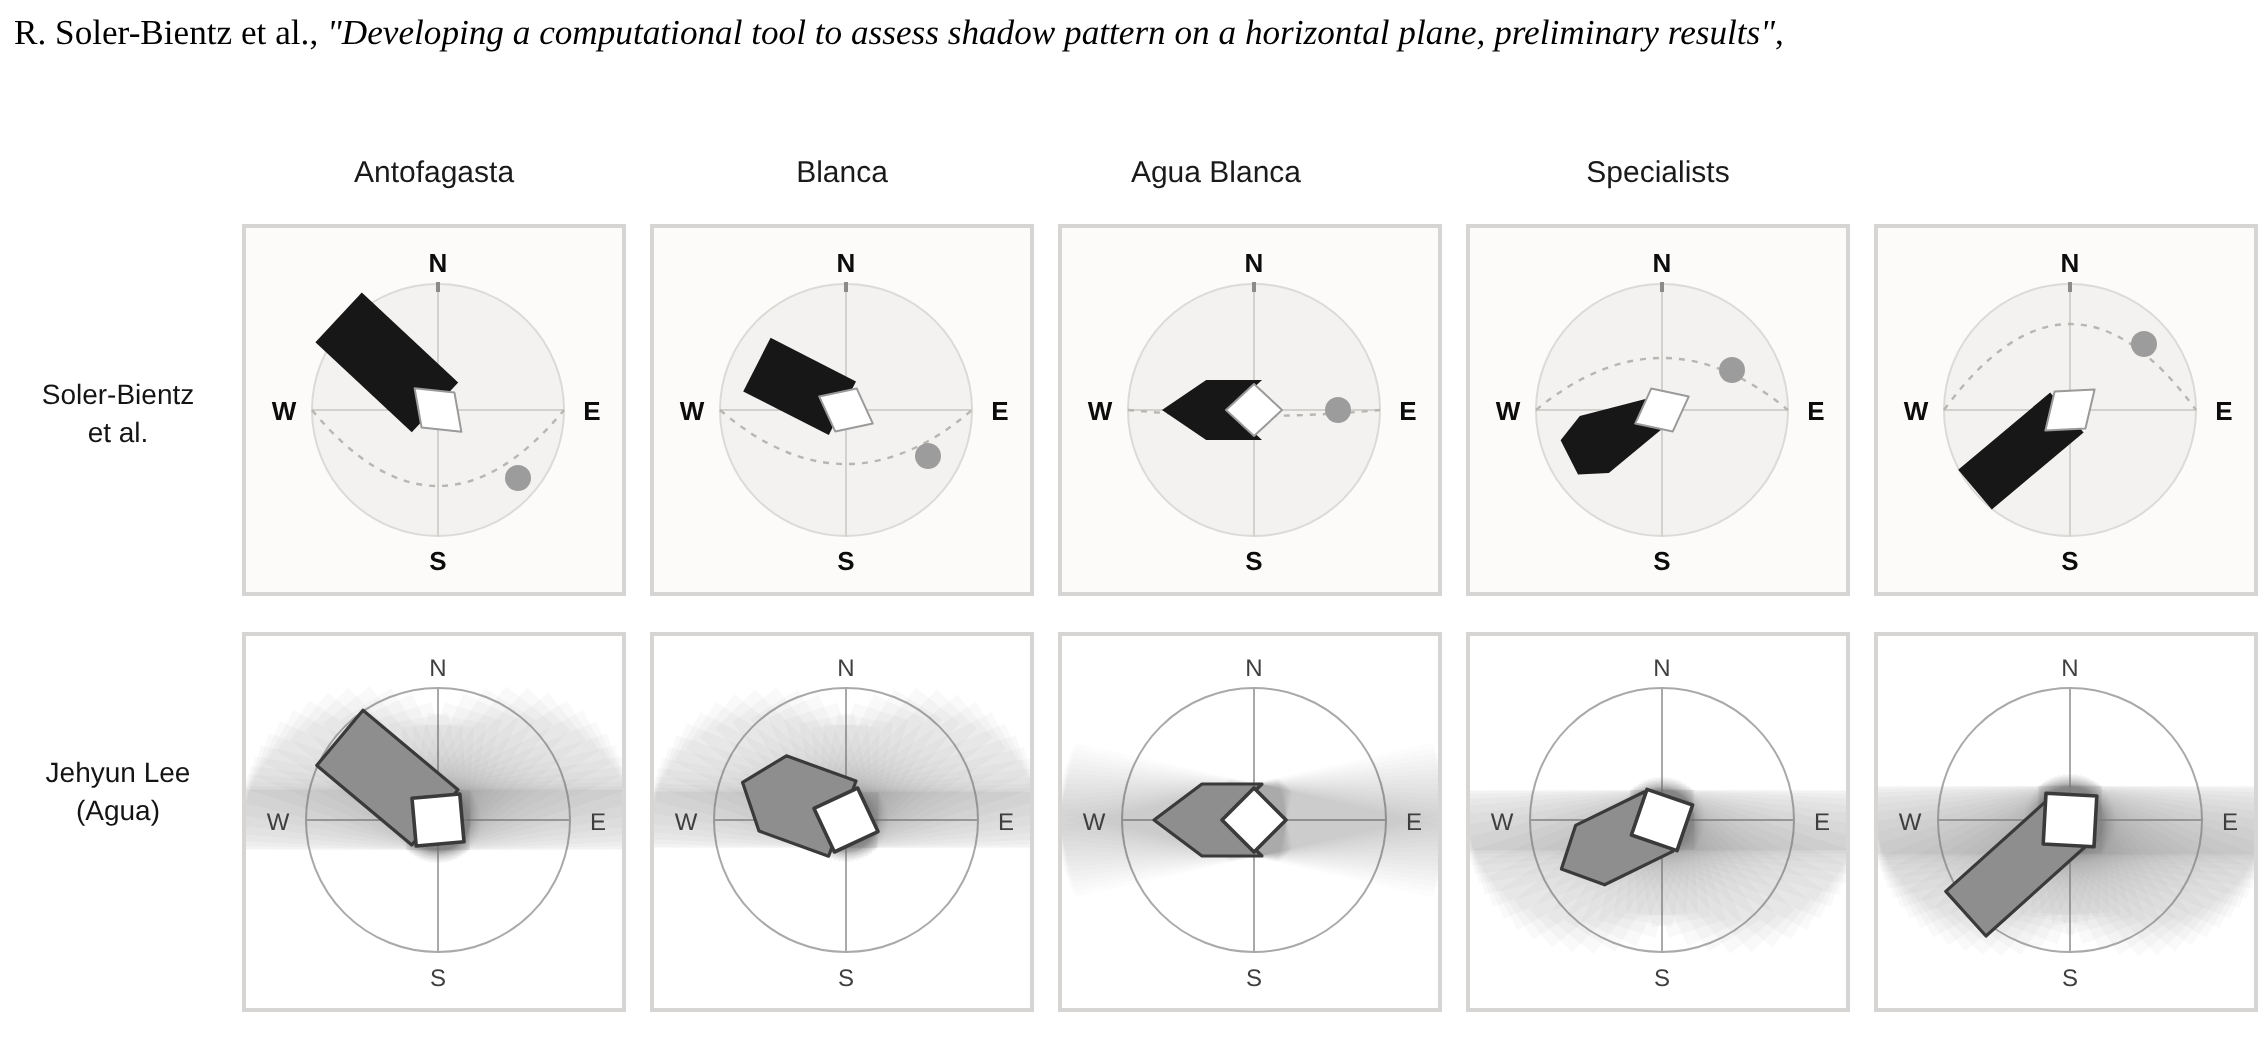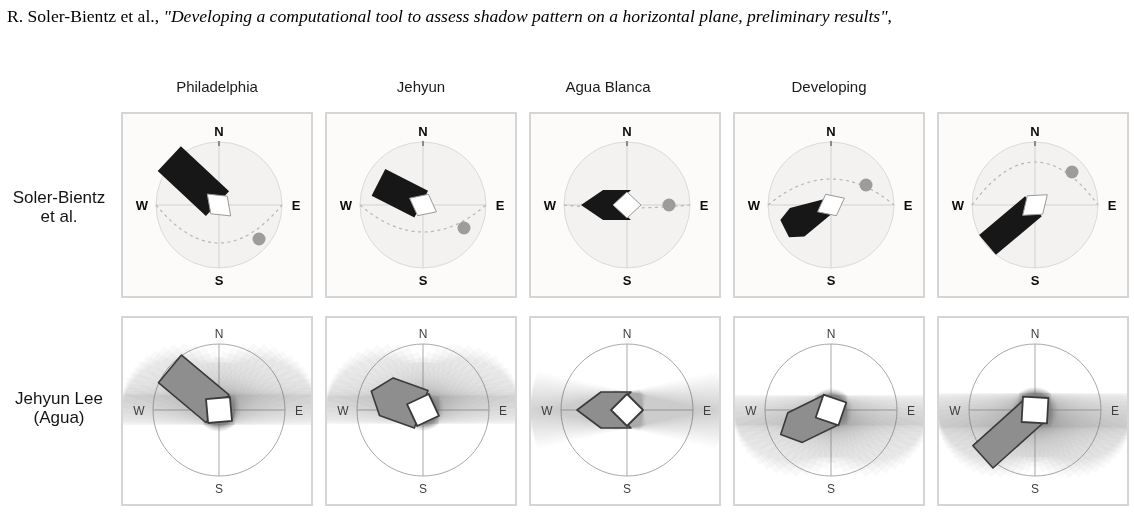--- a/index.html
+++ b/index.html
@@ -4,45 +4,45 @@
 <style>
   html,body{margin:0;padding:0;background:#fff;}
   .page{position:relative;width:1134px;height:531px;background:#ffffff;overflow:hidden;
         font-family:"Liberation Sans",sans-serif;}
   .citation{position:absolute;left:7px;top:4px;width:1122px;
             font-family:"Liberation Serif",serif;font-size:17.6px;line-height:25px;color:#000;}
   .citation .it{font-style:italic;}
   .col-header{position:absolute;top:78px;width:192px;text-align:center;
               font-size:15px;color:#1a1a1a;letter-spacing:0;}
   .row-label{position:absolute;left:0;width:118px;text-align:center;
-             font-size:17px;line-height:19px;color:#141414;}
+             font-size:14px;line-height:19px;color:#141414;}
   .panel{position:absolute;box-sizing:border-box;border:2px solid #d6d5d3;background:#fff;}
   .panel.top{width:192px;height:186px;top:112px;background:#fcfbfa;}
   .panel.bot{width:192px;height:190px;top:316px;background:#ffffff;}
   svg{display:block;}
 </style>
 </head>
 <body>
 
 <div class="page">
 
   <div class="citation">
     <div><span>R. Soler-Bientz et al., </span><span class="it">"Developing a computational tool to assess shadow pattern on a horizontal plane, preliminary results"</span><span>,</span></div>
   </div>
 
-  <div class="col-header" style="left:121px">Philadelphia</div>
-  <div class="col-header" style="left:325px">Jehyun</div>
+  <div class="col-header" style="left:121px">Antofagasta</div>
+  <div class="col-header" style="left:325px">Blanca</div>
   <div class="col-header" style="left:512px">Agua Blanca</div>
-  <div class="col-header" style="left:733px">Developing</div>
+  <div class="col-header" style="left:733px">Specialists</div>
 
   <div class="row-label" style="top:188px">
     <div>Soler-Bientz</div>
     <div>et al.</div>
   </div>
-  <div class="row-label" style="top:389px">
+  <div class="row-label" style="top:377px">
     <div>Jehyun Lee</div>
     <div>(Agua)</div>
   </div>
 
   <div id="panels">
       <div class="panel top" style="left: 121px;">
         <svg width="188" height="182" viewBox="0 0 188 182">
           <circle cx="96" cy="91" r="63" fill="#f3f2f0" stroke="#dcdad7" stroke-width="1"></circle>
           <line x1="33" y1="91" x2="159" y2="91" stroke="#d3d1ce" stroke-width="1"></line>
           <line x1="96" y1="28" x2="96" y2="154" stroke="#d3d1ce" stroke-width="1"></line>

